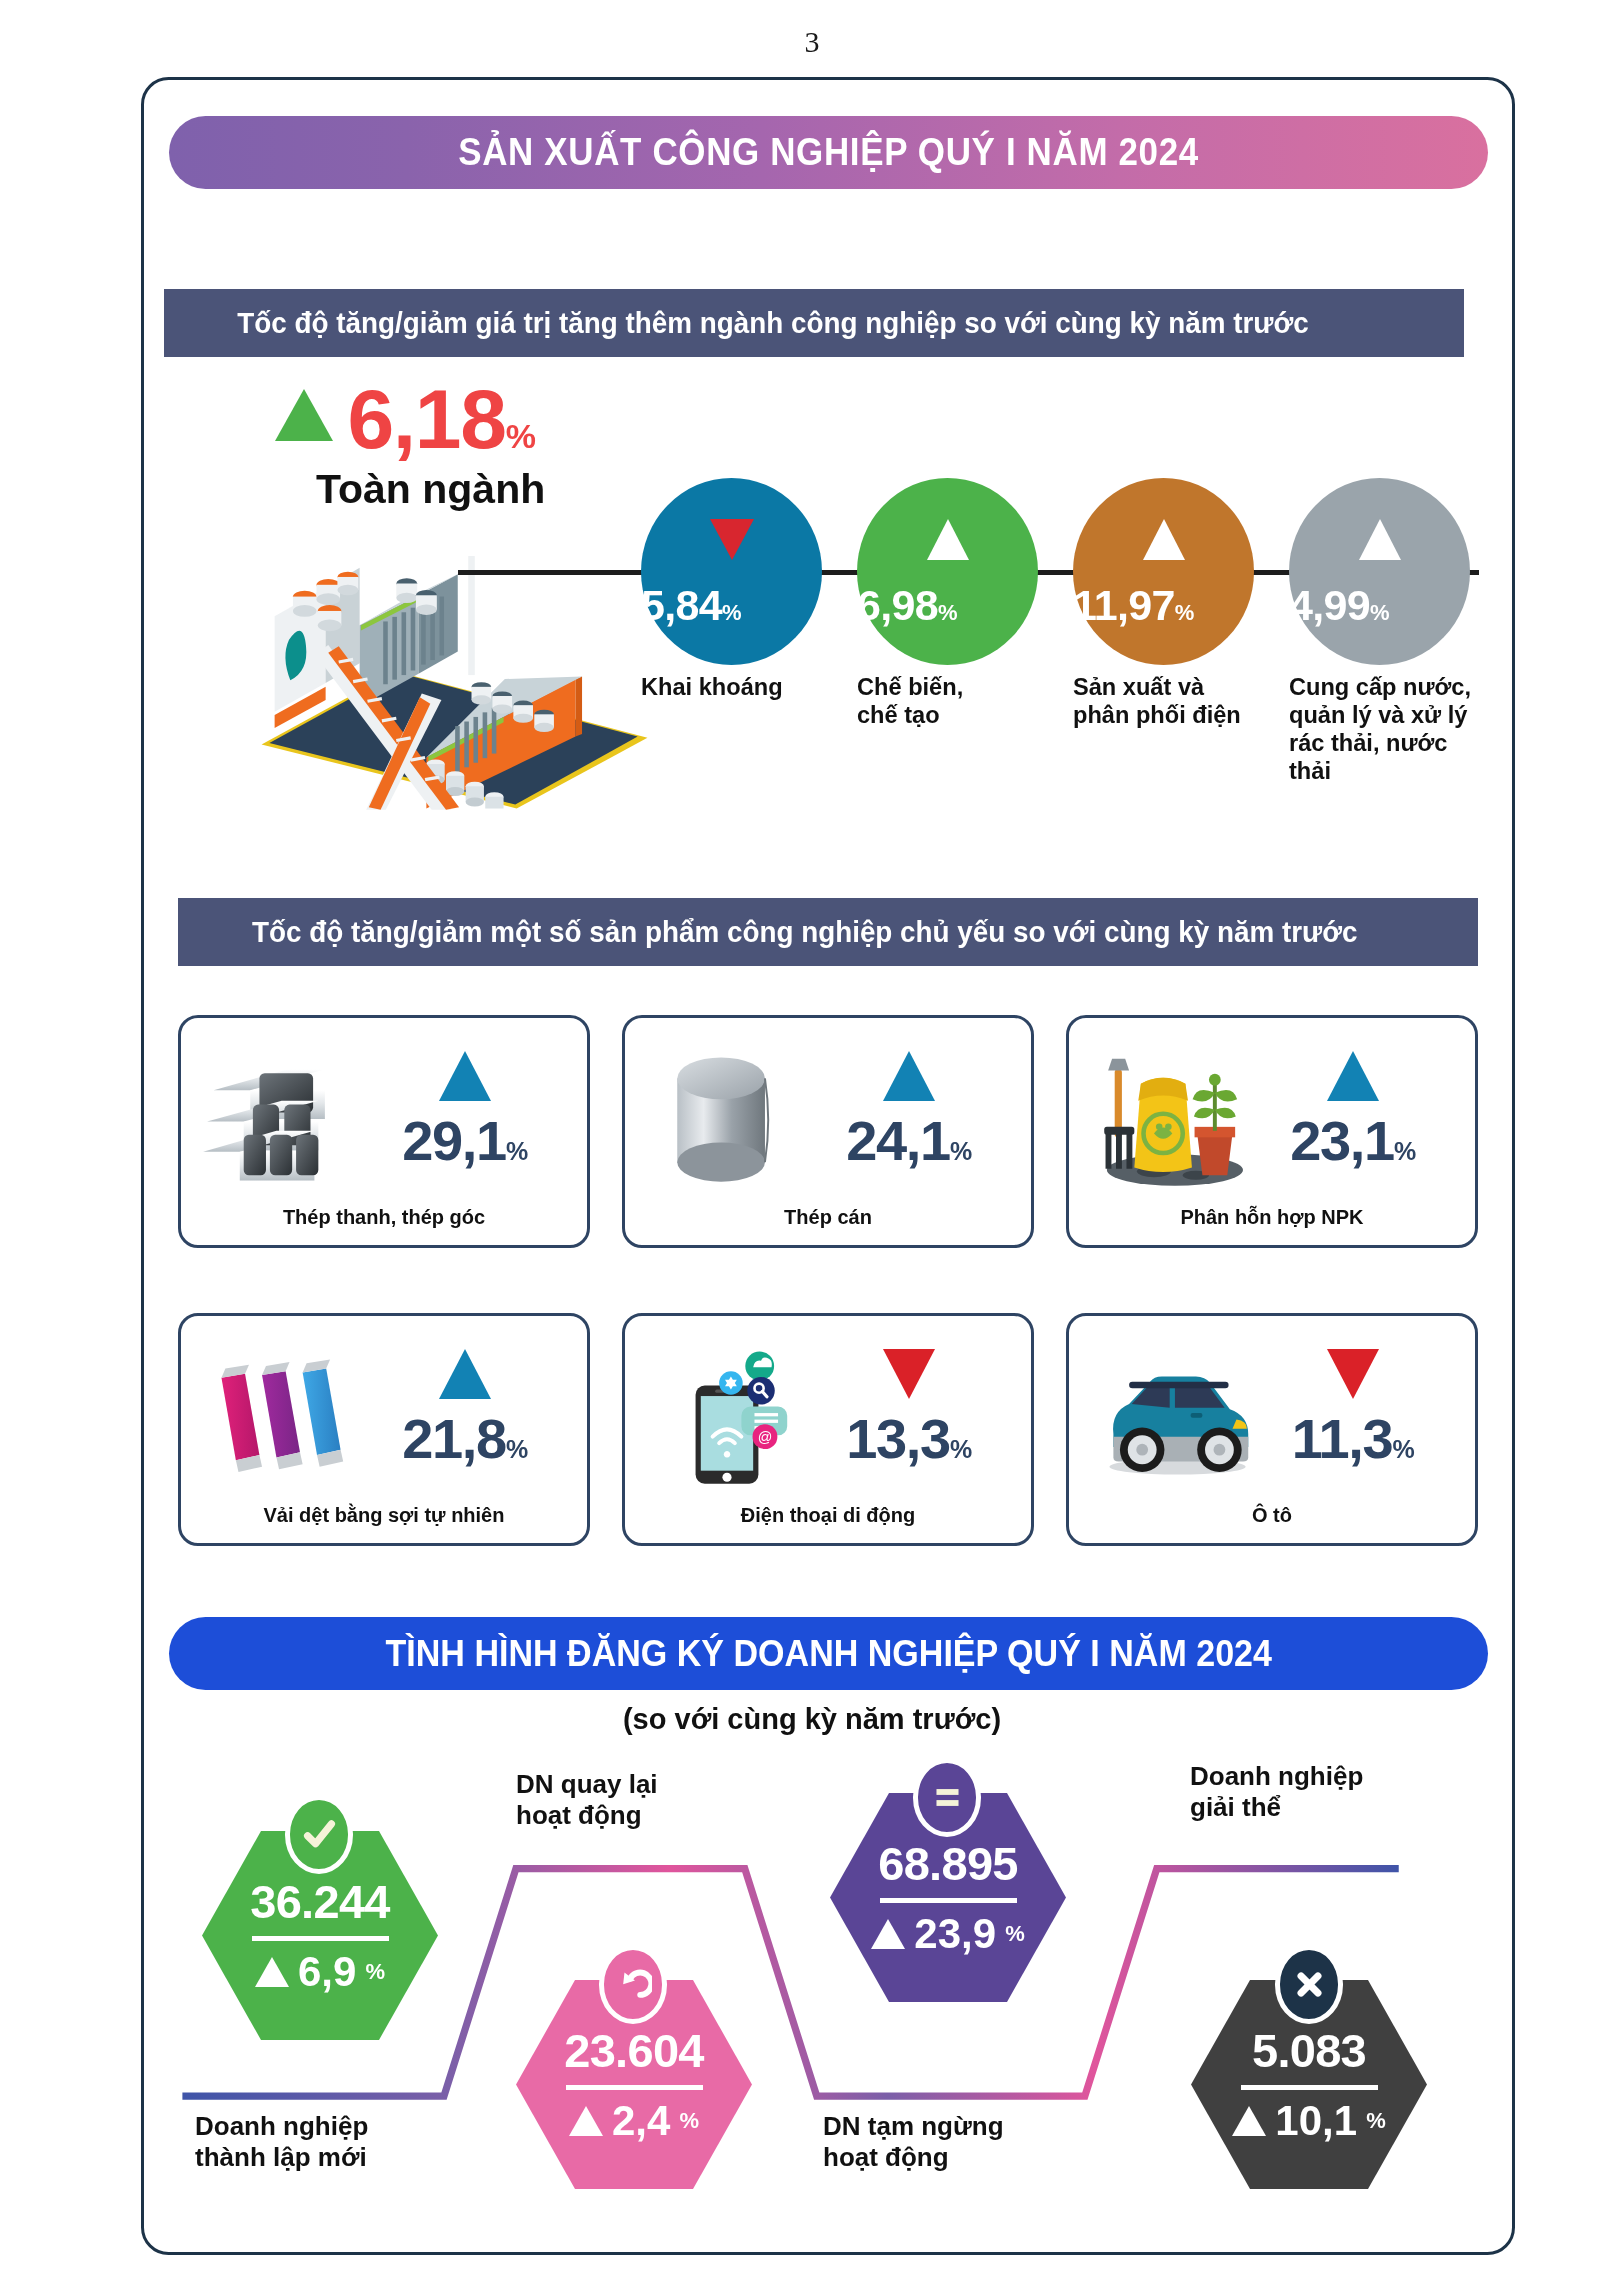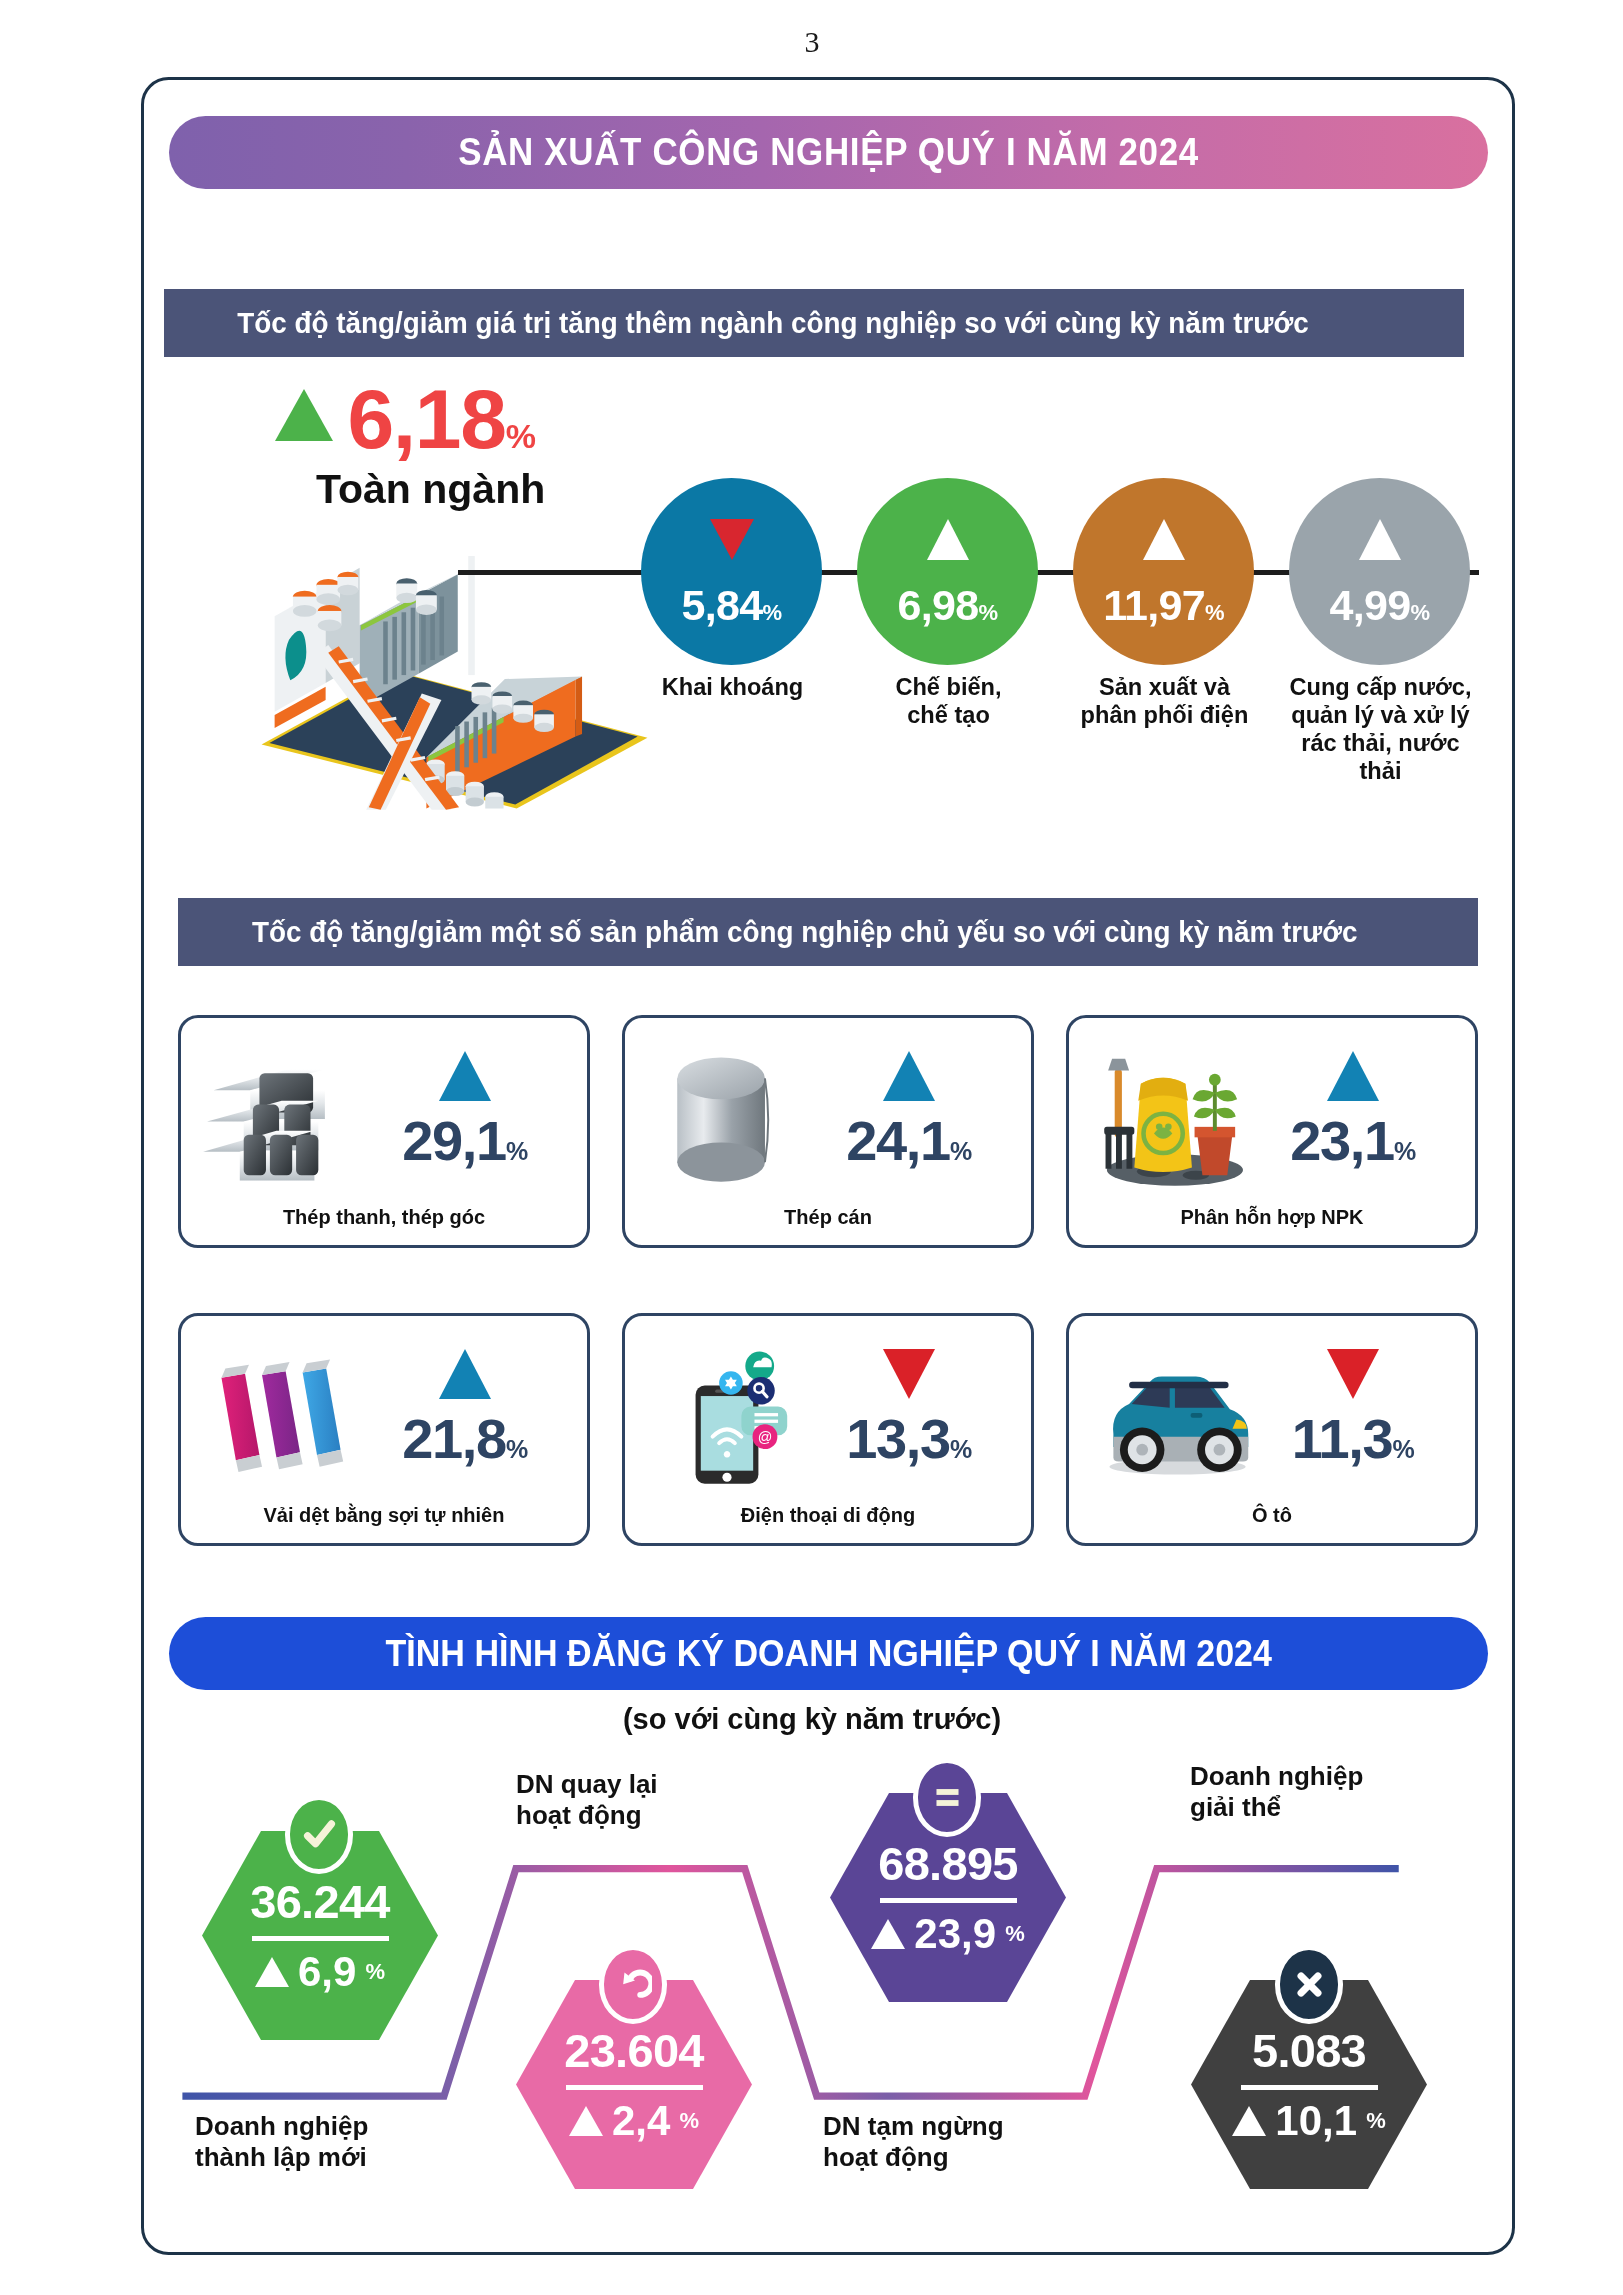--- a/index.html
+++ b/index.html
@@ -62,21 +62,21 @@
   
   .factory{position:absolute;left:255px;top:548px;width:399px;height:262px;}
 
   
   .baseline{
     position:absolute;left:458px;top:570px;width:1021px;height:4.6px;background:#1d1d1d;
   }
 
   
   .circles{position:absolute;left:641px;top:478px;width:850px;height:288px;}
-  .circ-item{position:absolute;top:0;width:183px;text-align:center;}
+  .circ-item{position:absolute;top:0;width:183px;}
   .circ{
     width:181px;height:187px;border-radius:50%;
     display:flex;flex-direction:column;align-items:center;justify-content:flex-start;
     position:relative;
   }
   .circ .ctri{position:absolute;top:41px;left:50%;transform:translateX(-50%);}
   .ctri.down-red{
     width:0;height:0;border-left:22px solid transparent;border-right:22px solid transparent;
     border-top:41px solid #d8262f;
   }

